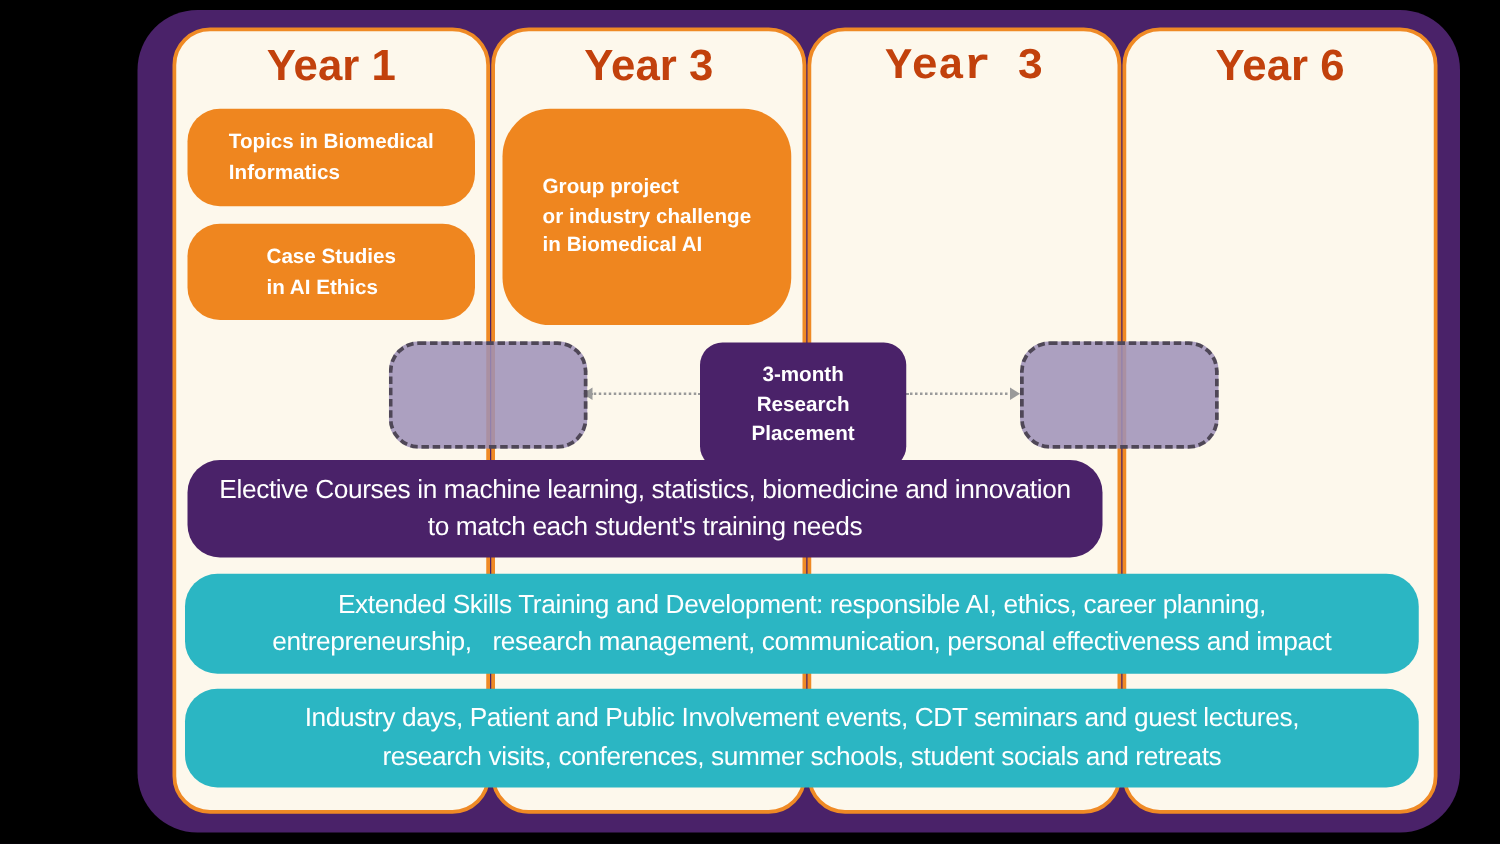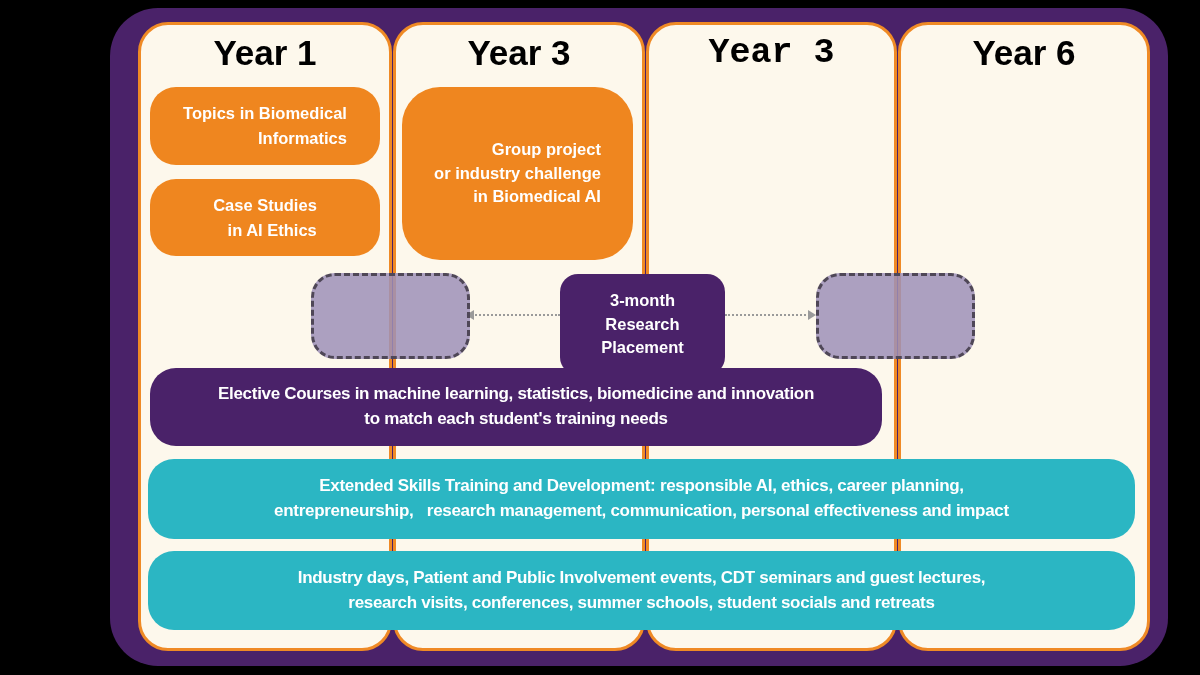--- a/index.html
+++ b/index.html
@@ -15,26 +15,26 @@
   .col{
     position:absolute;top:14px;height:629px;background:#FDF8EC;
     border:3px solid #EF8A25;border-radius:30px;box-sizing:border-box;
   }
   .col1{left:28px;width:254px;}
   .col2{left:283px;width:252px;}
   .col3{left:536px;width:251px;font-family:Liberation Mono, monospace;}
   .col4{left:788px;width:252px;}
   .col-header{
     margin-top:8px;text-align:center;font-size:35px;font-weight:bold;
-    color:#000000;letter-spacing:0px;
+    color:#c2410c;letter-spacing:0px;
   }
   .pre{white-space:pre-wrap;}
   .course{
     position:absolute;background:#EF861F;color:#fff;font-weight:bold;
-    display:flex;align-items:center;justify-content:center;text-align:right;
+    display:flex;align-items:center;justify-content:center;text-align:left;
     font-size:16.5px;line-height:1.5;box-sizing:border-box;
   }
   .course-topics{left:40px;top:79px;width:230px;height:78px;border-radius:26px;}
   .course-case{left:40px;top:171px;width:230px;height:77px;border-radius:26px;}
   .course-group{left:292px;top:79px;width:231px;height:173px;border-radius:38px;line-height:1.45;}
   .ghost{
     position:absolute;width:159px;height:86px;border-radius:24px;
     background:rgba(158,144,184,0.85);border:3px dashed #4F4757;box-sizing:border-box;
   }
   .ghost-l{left:201px;top:265px;}
@@ -45,23 +45,23 @@
     display:flex;align-items:center;justify-content:center;text-align:center;
   }
   .connector{position:absolute;top:306px;height:0;border-top:2px dotted #9a9a9a;}
   .connector-l{left:362px;width:88px;}
   .connector-r{left:615px;width:85px;}
   .arrow{position:absolute;top:302px;width:0;height:0;
     border-top:5px solid transparent;border-bottom:5px solid transparent;}
   .arrow-l{left:356px;border-right:8px solid #9a9a9a;}
   .arrow-r{left:698px;border-left:8px solid #9a9a9a;}
   .banner{
-    position:absolute;color:#fff;font-weight:bold;text-align:center;
+    position:absolute;color:#fff;font-weight:normal;text-align:center;
     display:flex;align-items:center;justify-content:center;
-    font-size:17px;line-height:1.45;letter-spacing:-0.3px;box-sizing:border-box;
+    font-size:21px;line-height:1.45;letter-spacing:-0.3px;box-sizing:border-box;
   }
   .banner-elective{left:40px;top:360px;width:732px;height:78px;border-radius:26px;background:#4A2269;}
   .banner-skills{left:38px;top:451px;width:987px;height:80px;border-radius:26px;background:#2BB6C3;}
   .banner-community{left:38px;top:543px;width:987px;height:79px;border-radius:26px;background:#2BB6C3;}
 </style>
 </head>
 <body>
 
 <div class="stage">
   <div class="card">

